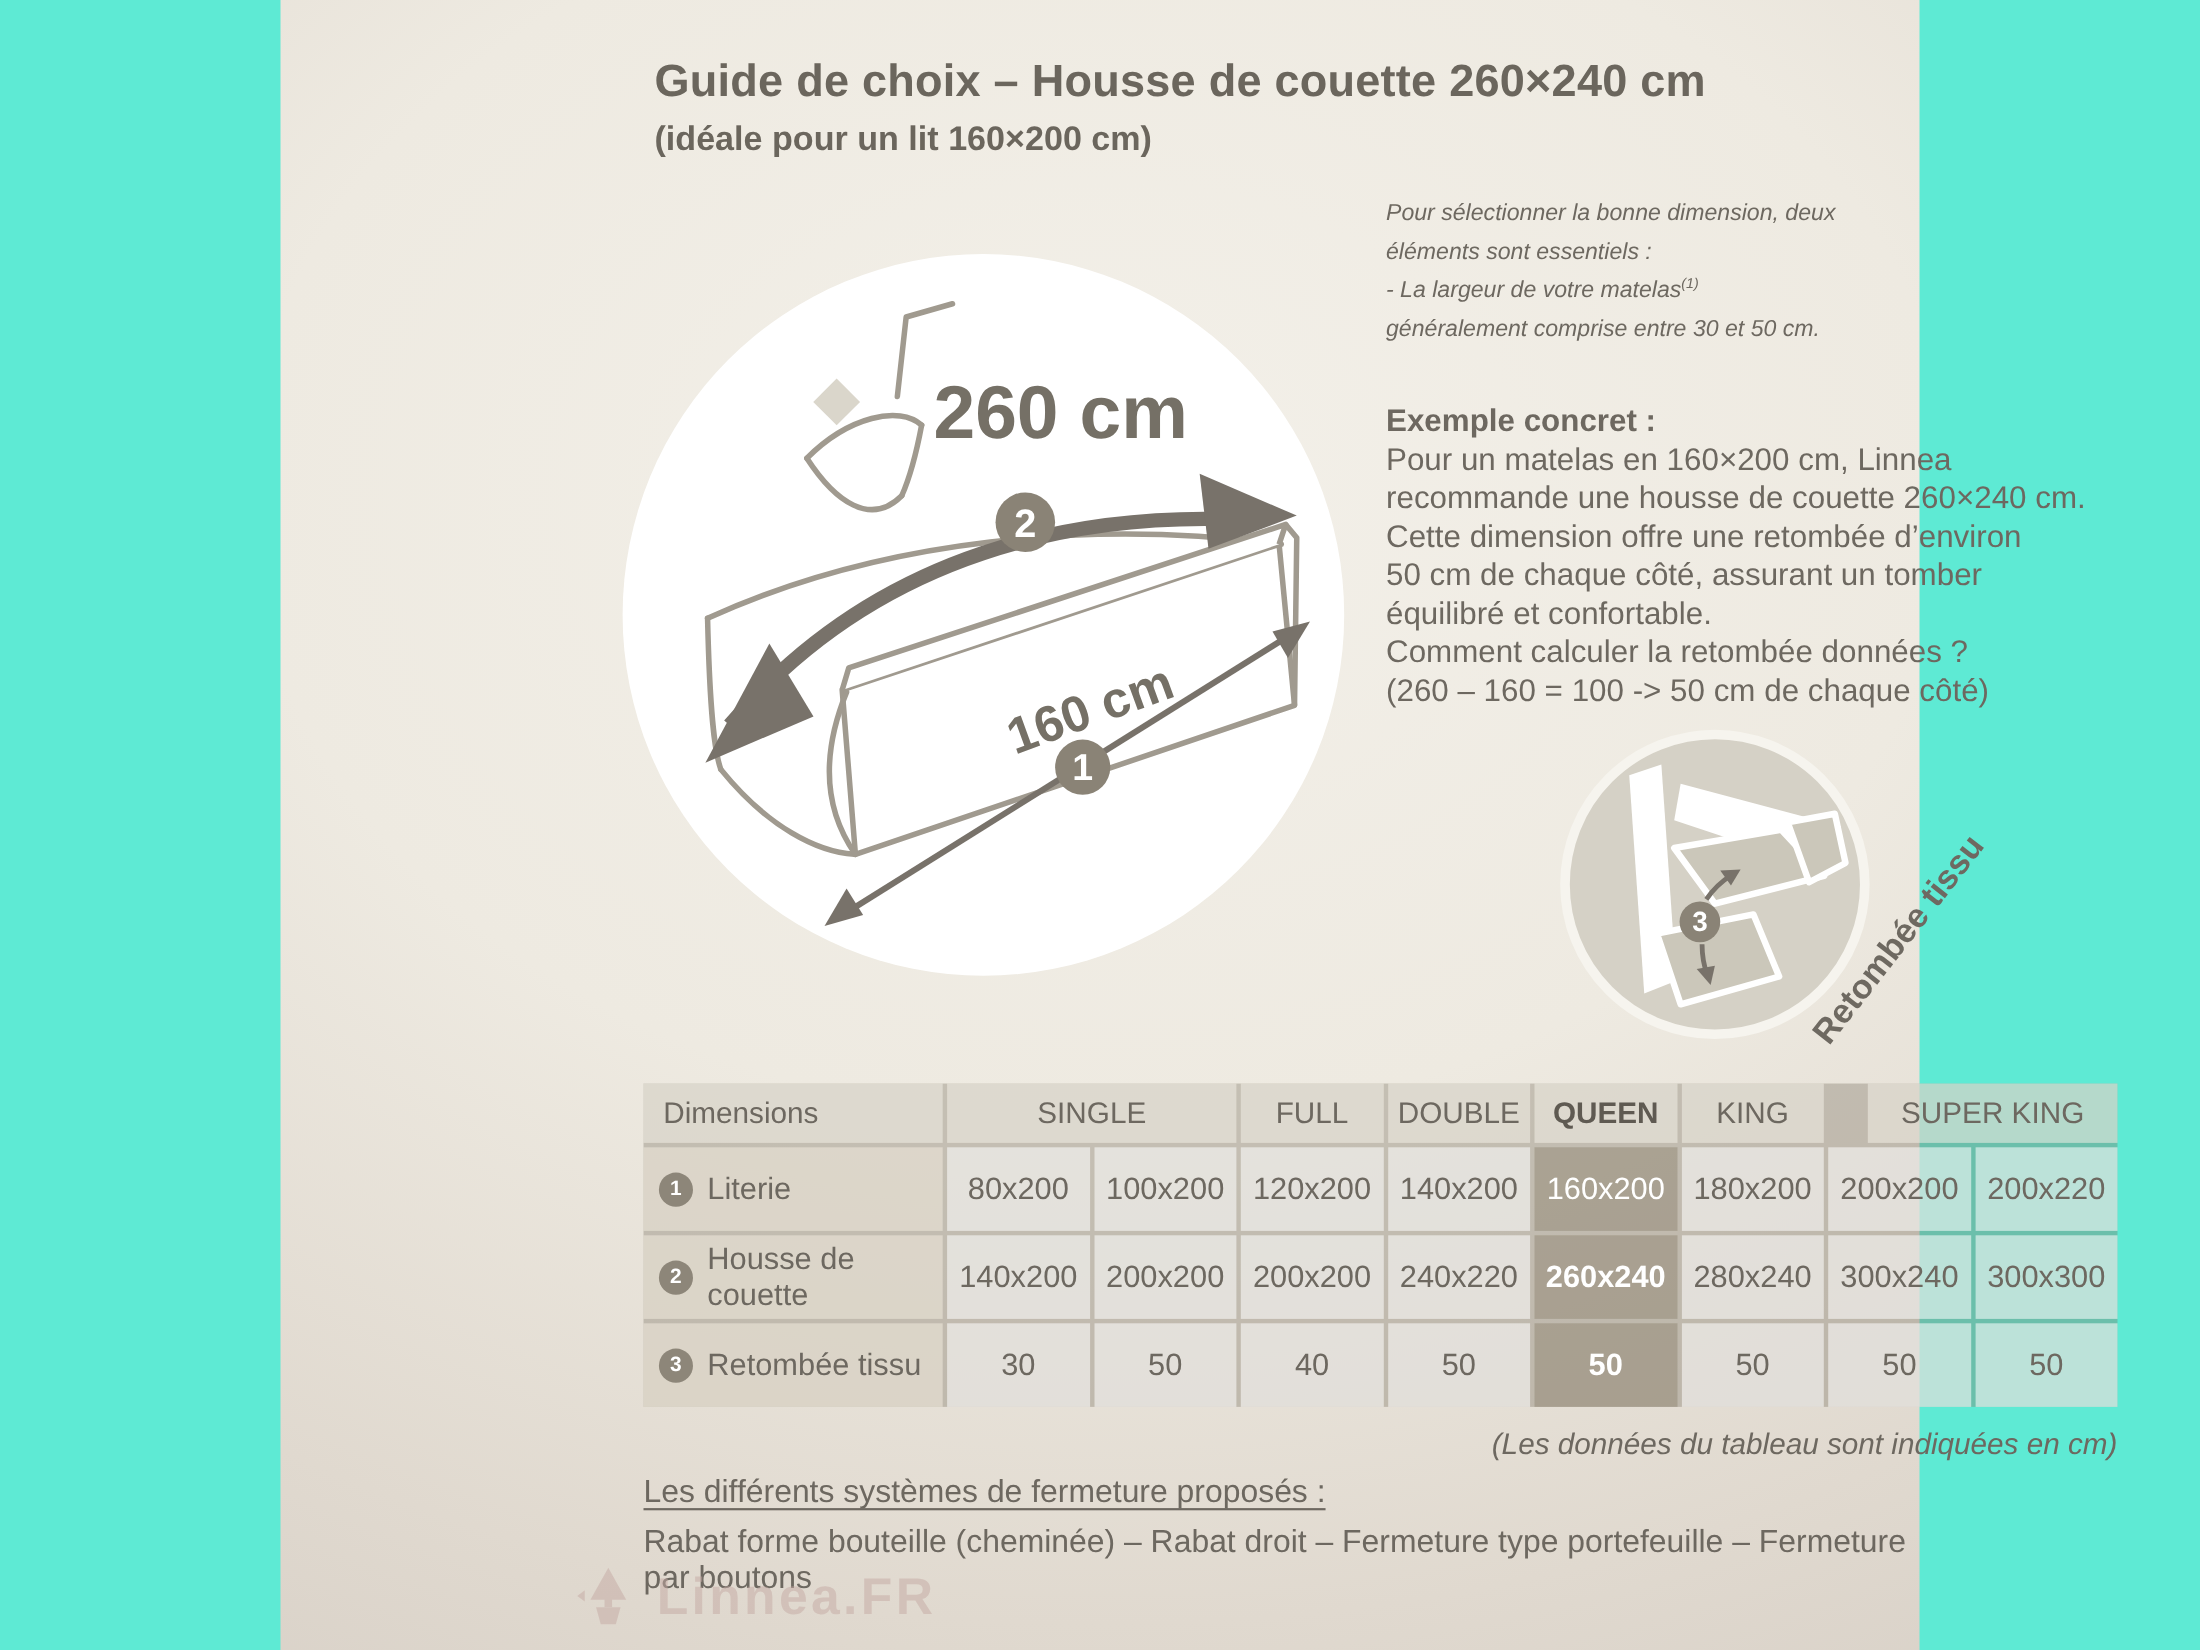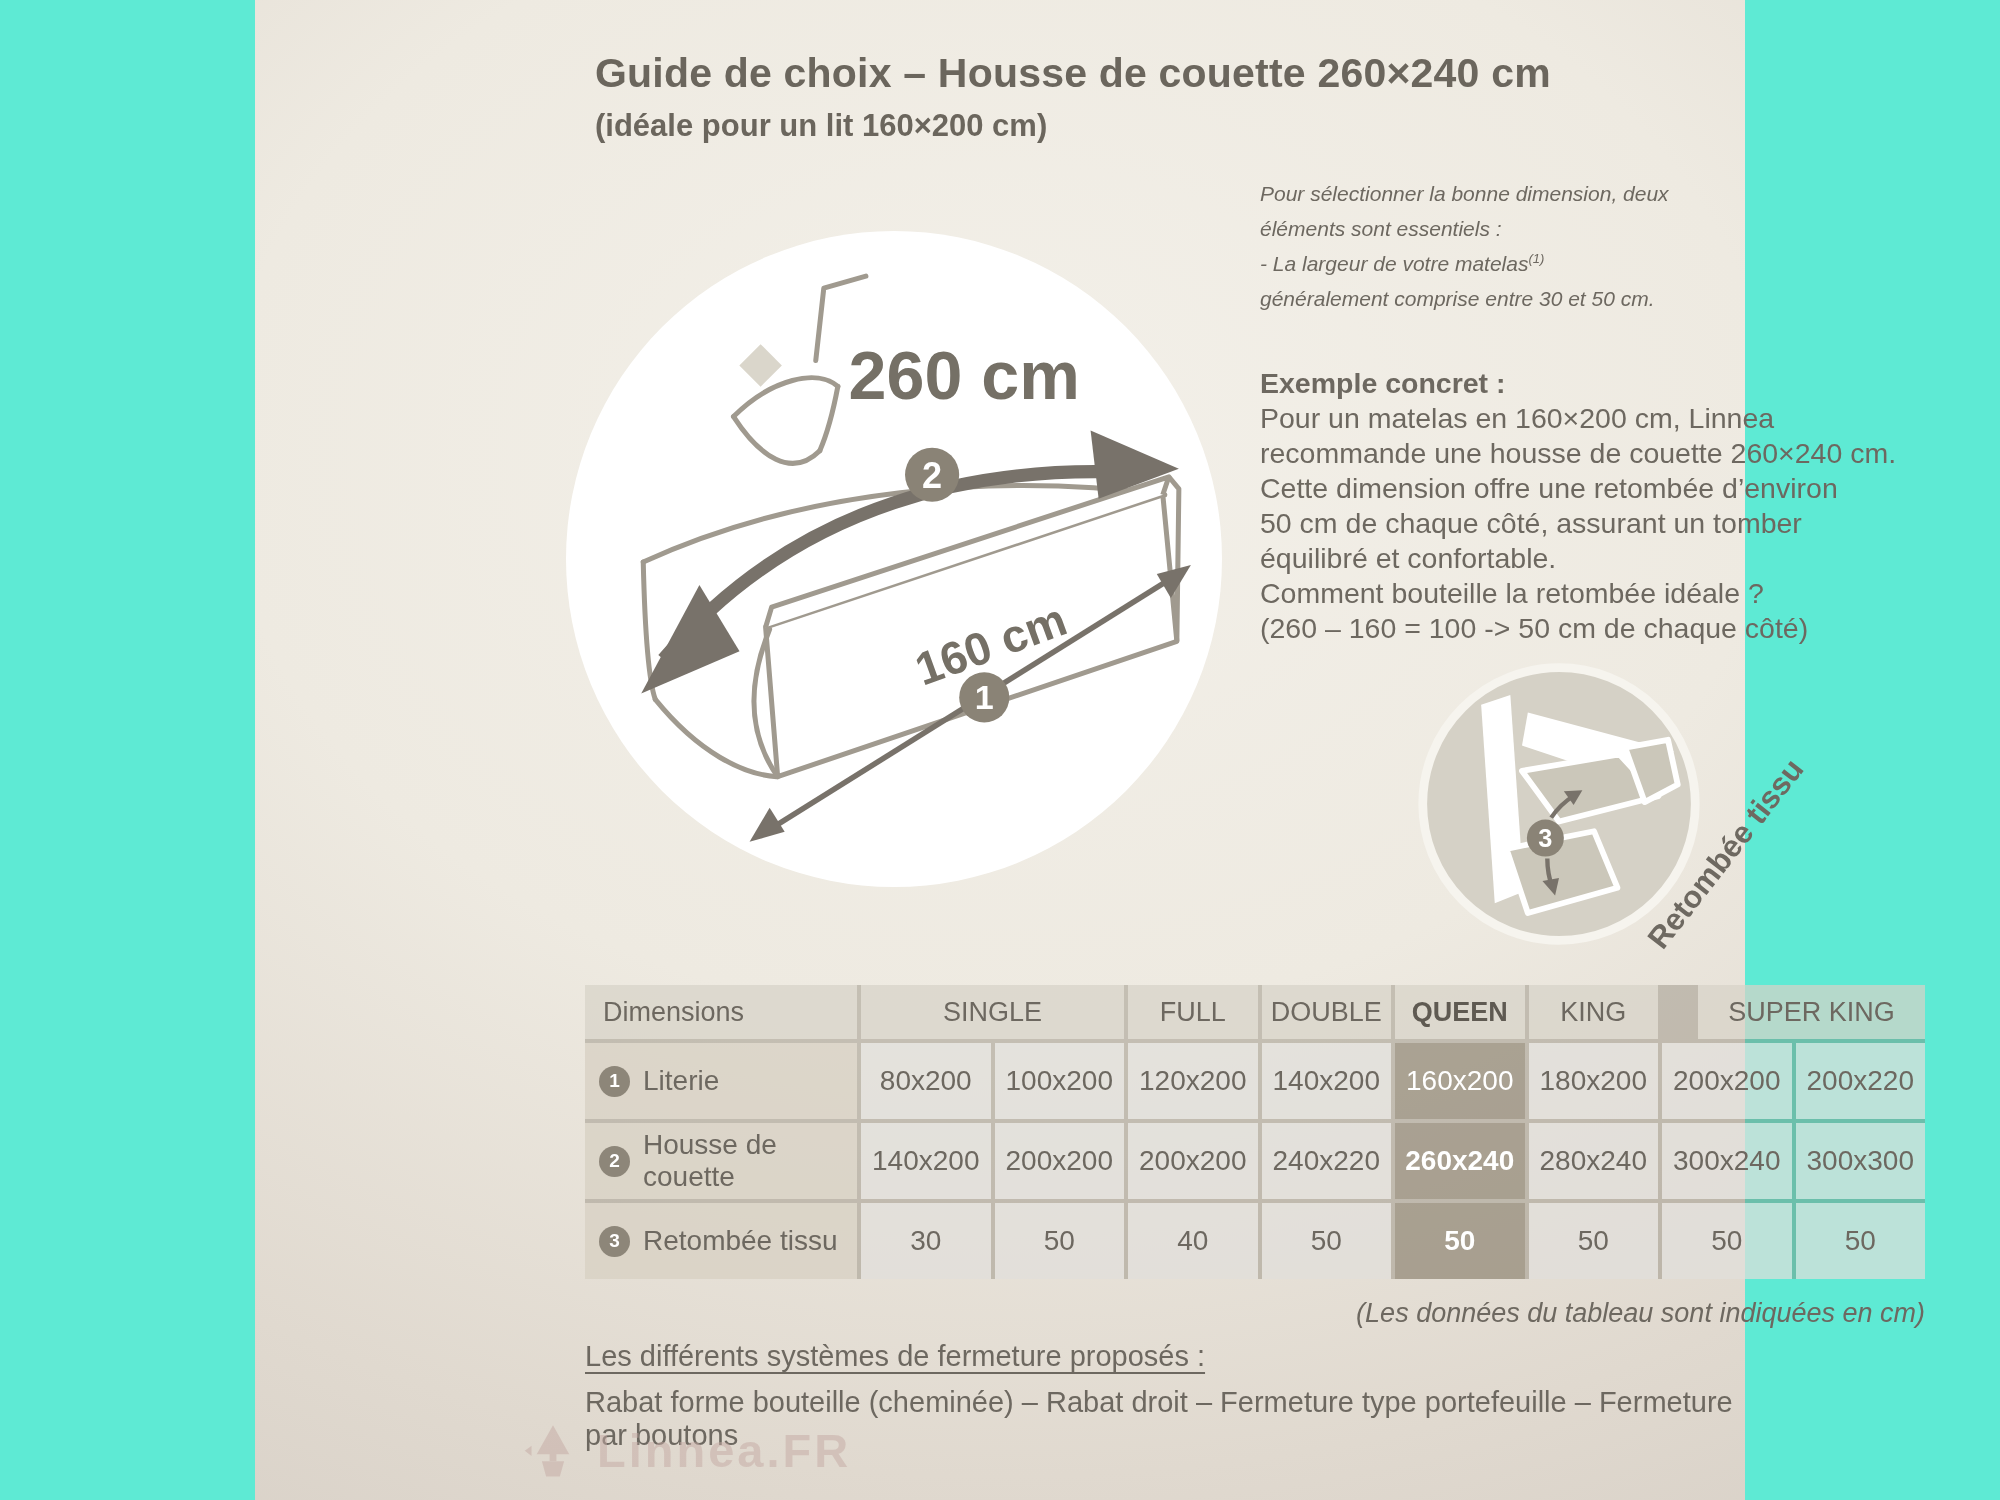--- a/index.html
+++ b/index.html
@@ -118,21 +118,21 @@
       </div>
 
     <div id="example" class="abs txt">
       <div class="tline ex-head">Exemple concret :</div>
       <div id="example-lines">
           <div class="tline">Pour un matelas en 160×200 cm, Linnea</div>
           <div class="tline">recommande une housse de couette 260×240 cm.</div>
           <div class="tline">Cette dimension offre une retombée d’environ</div>
           <div class="tline">50 cm de chaque côté, assurant un tomber</div>
           <div class="tline">équilibré et confortable.</div>
-          <div class="tline">Comment bouteille la retombée idéale ?</div>
+          <div class="tline">Comment calculer la retombée données ?</div>
           <div class="tline">(260 – 160 = 100  -&gt; 50 cm de chaque côté)</div>
         </div>
     </div>
 
     <div id="drop-circle" class="abs">
       <svg width="292" height="292" viewBox="0 0 300 300">
         <circle cx="150" cy="150" r="140" fill="#d5d1c6" stroke="#f6f4ee" stroke-width="9"></circle>
         <g>
           <path d="M 70 48 L 100 38 L 114 240 L 84 252 Z" fill="#ffffff"></path>
           <path d="M 118 56 L 268 96 L 232 130 L 112 90 Z" fill="#ffffff"></path>

